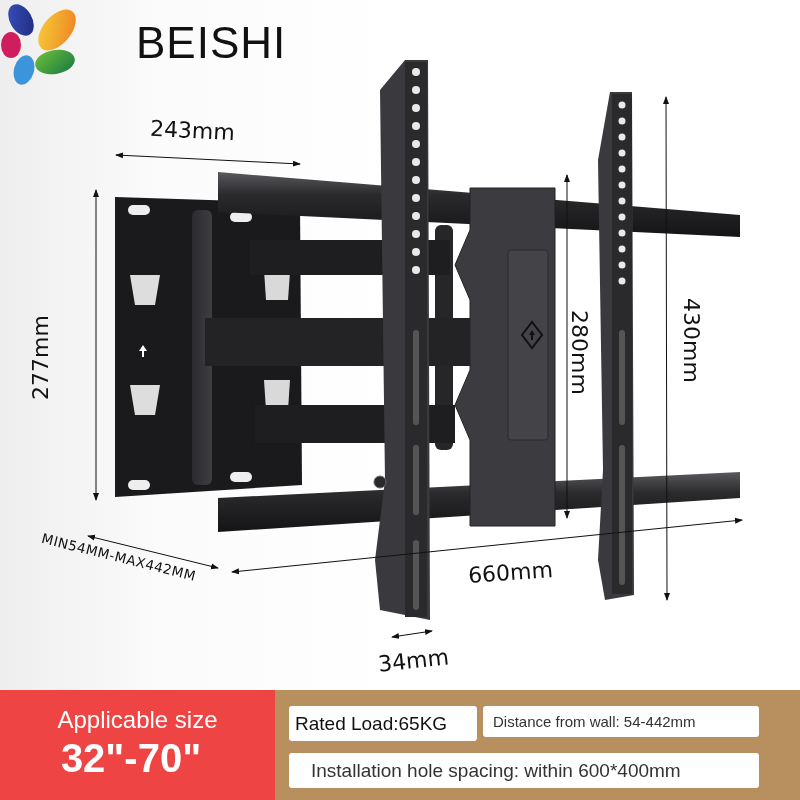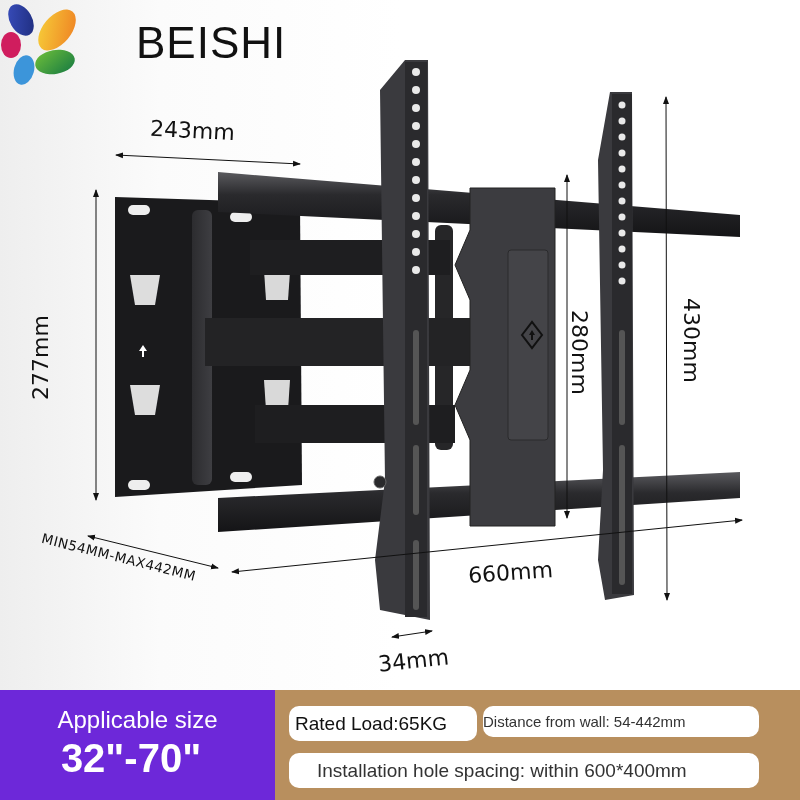--- a/index.html
+++ b/index.html
@@ -10,28 +10,28 @@
   .dim { position:absolute; color:#111; font-family:"DejaVu Sans", sans-serif; white-space:nowrap; }
   .dim-243 { left:150px; top:118px; font-size:22px; transform:rotate(3deg); }
   .dim-277 { left:28px; top:335px; font-size:22px; transform:rotate(-90deg); transform-origin:left top; top:400px; }
   .dim-280 { left:560px; top:310px; font-size:22px; transform:rotate(90deg); transform-origin:left top; left:592px; }
   .dim-430 { left:704px; top:298px; font-size:22px; transform:rotate(90deg); transform-origin:left top; }
   .dim-660 { left:468px; top:560px; font-size:22px; transform:rotate(-4deg); }
   .dim-34 { left:378px; top:648px; font-size:22px; transform:rotate(-6deg); }
   .dim-minmax { left:44px; top:530px; font-size:13.5px; letter-spacing:0.5px; transform:rotate(14deg); transform-origin:left top; }
   svg.art { position:absolute; left:0; top:0; }
   .bottom { position:absolute; left:0; top:690px; width:800px; height:110px; }
-  .size-panel { position:absolute; left:0; top:0; width:275px; height:110px; background:#6d28d9; color:#fff; text-align:center; }
+  .size-panel { position:absolute; left:0; top:0; width:275px; height:110px; background:#ef4444; color:#fff; text-align:center; }
   .size-label { position:absolute; left:0; width:275px; top:16px; font-family:"Liberation Sans", sans-serif; font-size:24px; }
   .size-value { position:absolute; left:0; width:262px; top:46px; font-family:"Liberation Sans", sans-serif; font-weight:bold; font-size:40px; }
   .spec-panel { position:absolute; left:275px; top:0; width:525px; height:110px; background:#b88f5e; }
-  .pill { position:absolute; background:#fff; border-radius:10px; color:#222; font-family:"Liberation Sans", sans-serif; white-space:nowrap; display:flex; align-items:center; }
+  .pill { position:absolute; background:#fff; border-radius:3px; color:#222; font-family:"Liberation Sans", sans-serif; white-space:nowrap; display:flex; align-items:center; }
   .pill-load { left:14px; top:16px; width:188px; height:35px; font-size:19px; padding-left:6px; box-sizing:border-box; color:#111; }
-  .pill-dist { left:208px; top:16px; width:276px; height:31px; font-size:15px; padding-left:0; box-sizing:border-box; color:#333; }
-  .pill-hole { left:14px; top:63px; width:470px; height:35px; font-size:19px; padding-left:28px; box-sizing:border-box; color:#333; }
+  .pill-dist { left:208px; top:16px; width:276px; height:31px; font-size:15px; padding-left:10px; box-sizing:border-box; color:#333; }
+  .pill-hole { left:14px; top:63px; width:470px; height:35px; font-size:19px; padding-left:22px; box-sizing:border-box; color:#333; }
 </style>
 </head>
 <body>
 
 <div class="stage">
 
   <div class="logo">
     <svg width="95" height="90" viewBox="0 0 95 90">
       <defs>
         <linearGradient id="gBlue" x1="0" y1="0" x2="1" y2="1">

